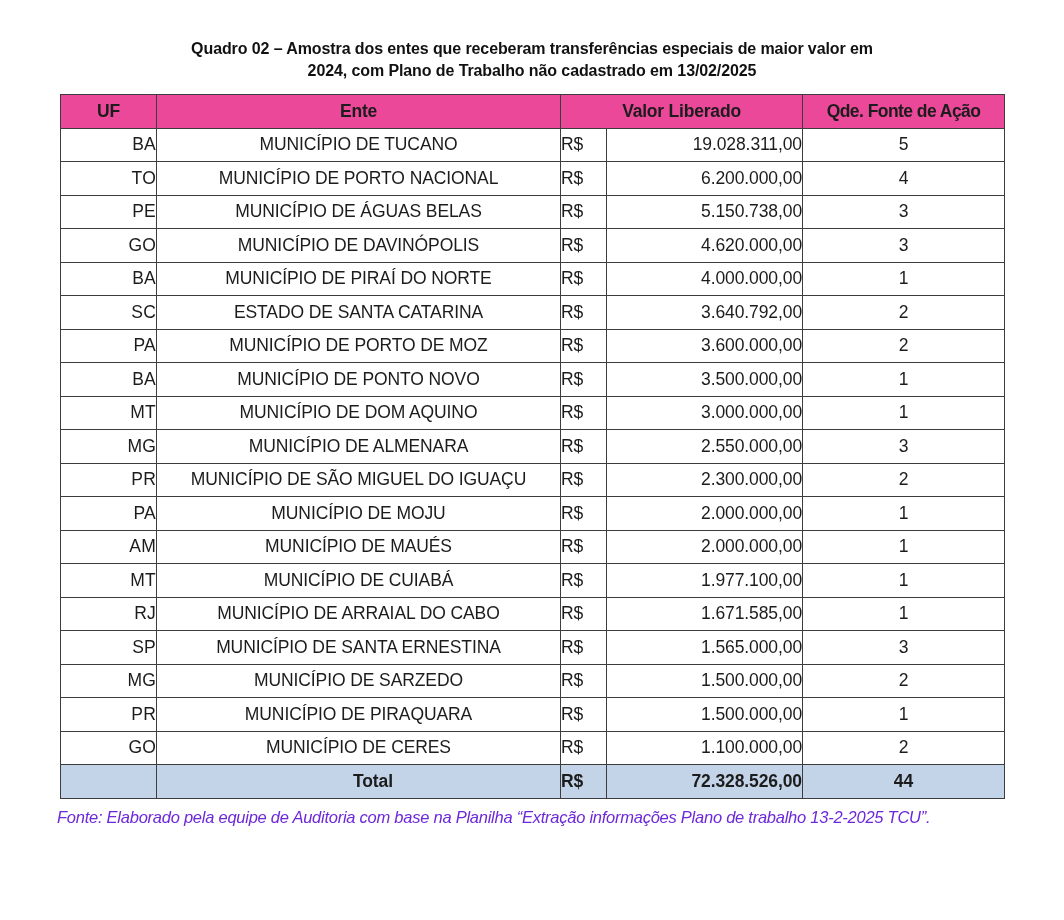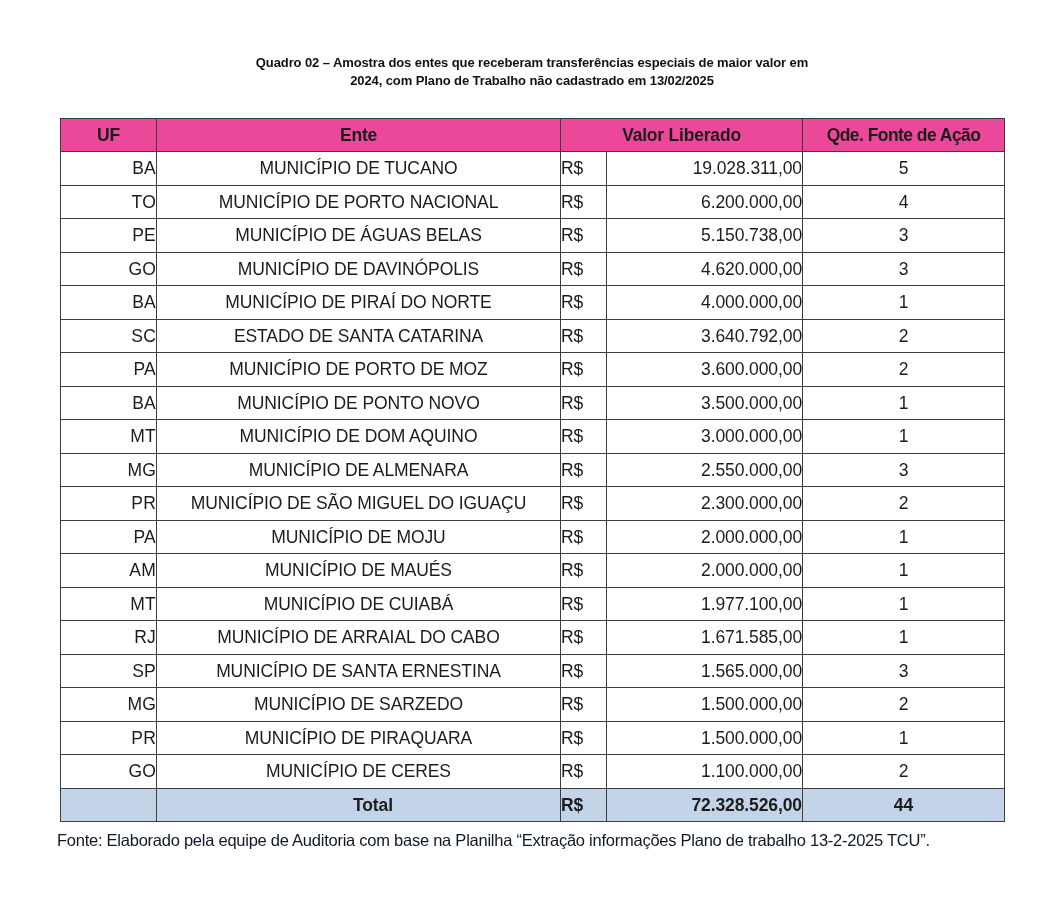--- a/index.html
+++ b/index.html
@@ -20,24 +20,24 @@
     position: relative;
     width: 1064px;
     height: 920px;
     box-sizing: border-box;
     padding: 0;
   }
 
   
   .caption {
     width: 940px;
-    margin: 16px auto;
+    margin: 0 auto;
     padding-top: 38px;
     text-align: center;
-    font-size: 13px;
+    font-size: 16px;
     font-weight: bold;
     line-height: 1.38;
     letter-spacing: -0.1px;
     color: #111111;
   }
 
   
   .table-wrap {
     width: 944px;
     margin: 0 auto;
@@ -112,23 +112,24 @@
   }
   tr.total td.ente { text-align: center; padding-left: 29px; }
 
   
   .fonte {
     width: 950px;
     margin: 0 auto;
     padding-top: 7px;
     font-size: 16.5px;
     line-height: 1.42;
-    color: #0f172a;
+    color: #6d28d9;
     text-align: left;
     letter-spacing: -0.25px;
+    font-style: italic;
   }
 </style>
 </head>
 <body>
 
 <div class="page">
 
   <div class="caption">
     <span>Quadro 02 – Amostra dos entes que receberam transferências especiais de maior valor em</span>
     <br>

